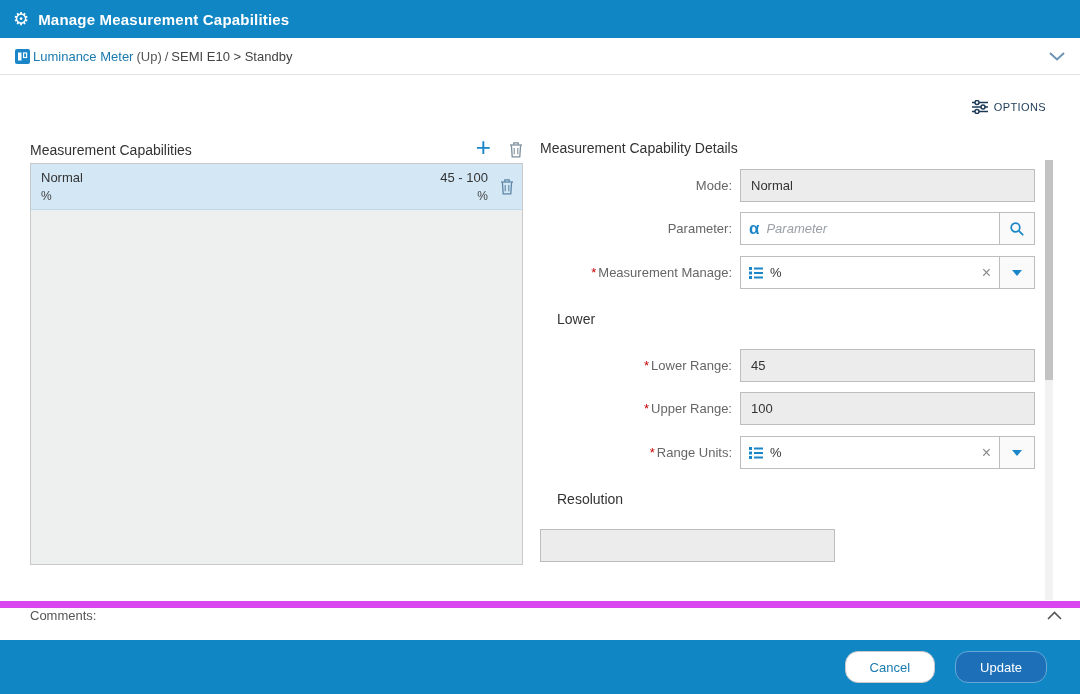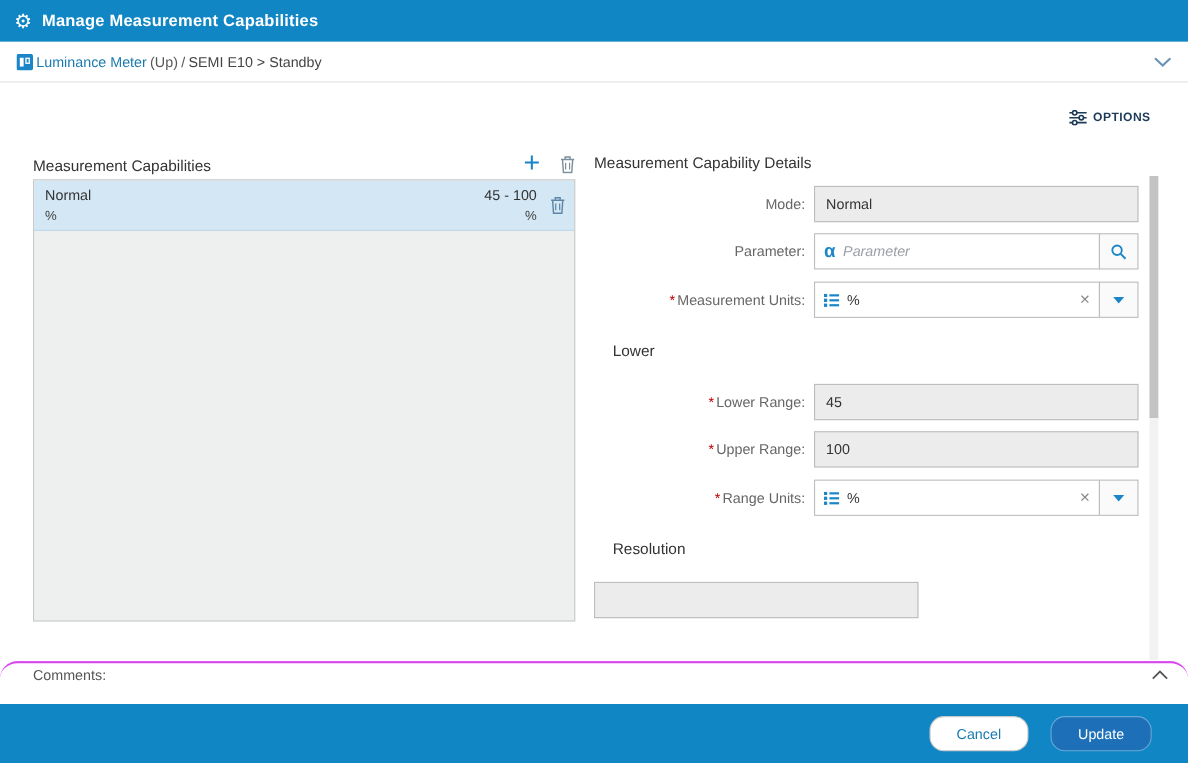--- a/index.html
+++ b/index.html
@@ -18,21 +18,21 @@
                 border-bottom:1px solid #e2e2e2; display:flex; align-items:center;
                 padding:0 15px; gap:3px; font-size:13px; }
   .crumb-link { color:#1a7ab0; cursor:pointer; }
   .crumb-dim  { color:#555; }
   .crumb-path { color:#444; }
   .crumb-caret { margin-left:auto; cursor:pointer; display:flex; align-items:center; }
 
   
   .options { position:absolute; top:100px; right:34px; display:flex; align-items:center;
              gap:6px; cursor:pointer; }
-  .options-label { font-size:11px; font-weight:bold; color:#1d3a57; letter-spacing:.4px; }
+  .options-label { font-size:11px; font-weight:normal; color:#1d3a57; letter-spacing:.4px; }
 
   
   .list-header { position:absolute; left:30px; top:132px; width:493px; height:26px;
                  display:flex; align-items:flex-end; }
   .panel-title { font-size:14px; color:#333; }
   .list-header .spacer { flex:1; }
   .plus-btn { color:#1a86c8; font-size:26px; font-weight:300; line-height:22px;
               margin-right:18px; cursor:pointer; }
   .trash-btn { color:#7d8f9c; cursor:pointer; display:flex; align-items:center; }
   .listbox { position:absolute; left:30px; top:163px; width:493px; height:402px;
@@ -73,22 +73,22 @@
   .mt13{margin-top:13px}.mt10{margin-top:10px}.mt11{margin-top:11px}
   .mt21{margin-top:21px}.mt22{margin-top:22px}
 
   
   .v-scroll { position:absolute; right:27px; top:160px; width:8px; height:440px;
               background:#f2f2f2; }
   .v-thumb { position:absolute; top:0; left:0; width:8px; height:220px; background:#c3c3c3; cursor:pointer; }
 
   
   .comments-bar { position:absolute; left:0; right:0; top:601px; height:39px;
-                  border-top:2px solid #d946ef; display:flex; align-items:center;
-                  padding:0 18px 17px 30px; cursor:pointer; background:#fff;border-radius:16px; }
+                  border-top:7px solid #d946ef; display:flex; align-items:center;
+                  padding:0 18px 17px 30px; cursor:pointer; background:#fff; }
   .comments-label { font-size:13px; color:#555; }
   .comments-caret { margin-left:auto; display:flex; }
 
   
   .footer { position:absolute; left:0; right:0; bottom:0; height:54px; background:#1186c5;
             display:flex; align-items:center; justify-content:flex-end; gap:20px;
             padding-right:33px; }
   .btn { height:32px; border-radius:13px; font-size:13px; font-family:inherit;
          cursor:pointer; padding:0 24px; }
   .btn-cancel { background:#fff; border:1px solid #c9c9c9; color:#1a7ab0; }
@@ -200,21 +200,21 @@
             <svg width="16" height="16" viewBox="0 0 16 16">
               <circle cx="6.5" cy="6.5" r="4.3" fill="none" stroke="#1a86c8" stroke-width="1.7"></circle>
               <line x1="9.8" y1="9.8" x2="14.2" y2="14.2" stroke="#1a86c8" stroke-width="1.7"></line>
             </svg>
           </span>
         </span>
       </span>
     </div>
 
     <div class="frow mt11">
-      <span class="flabel"><span class="req">*</span><span>Measurement Units:</span></span>
+      <span class="flabel"><span class="req">*</span><span>Measurement Manage:</span></span>
       <span class="fctrl">
         <span class="combo">
           <span class="combo-main">
             <svg width="14" height="12" viewBox="0 0 14 12">
               <g fill="#1a86c8">
                 <rect x="0" y="0" width="3" height="3"></rect>
                   <rect x="0" y="4.5" width="3" height="3"></rect>
                   <rect x="0" y="9" width="3" height="3"></rect>
                 <rect x="5" y="0.5" width="9" height="2"></rect>
                   <rect x="5" y="5" width="9" height="2"></rect>

